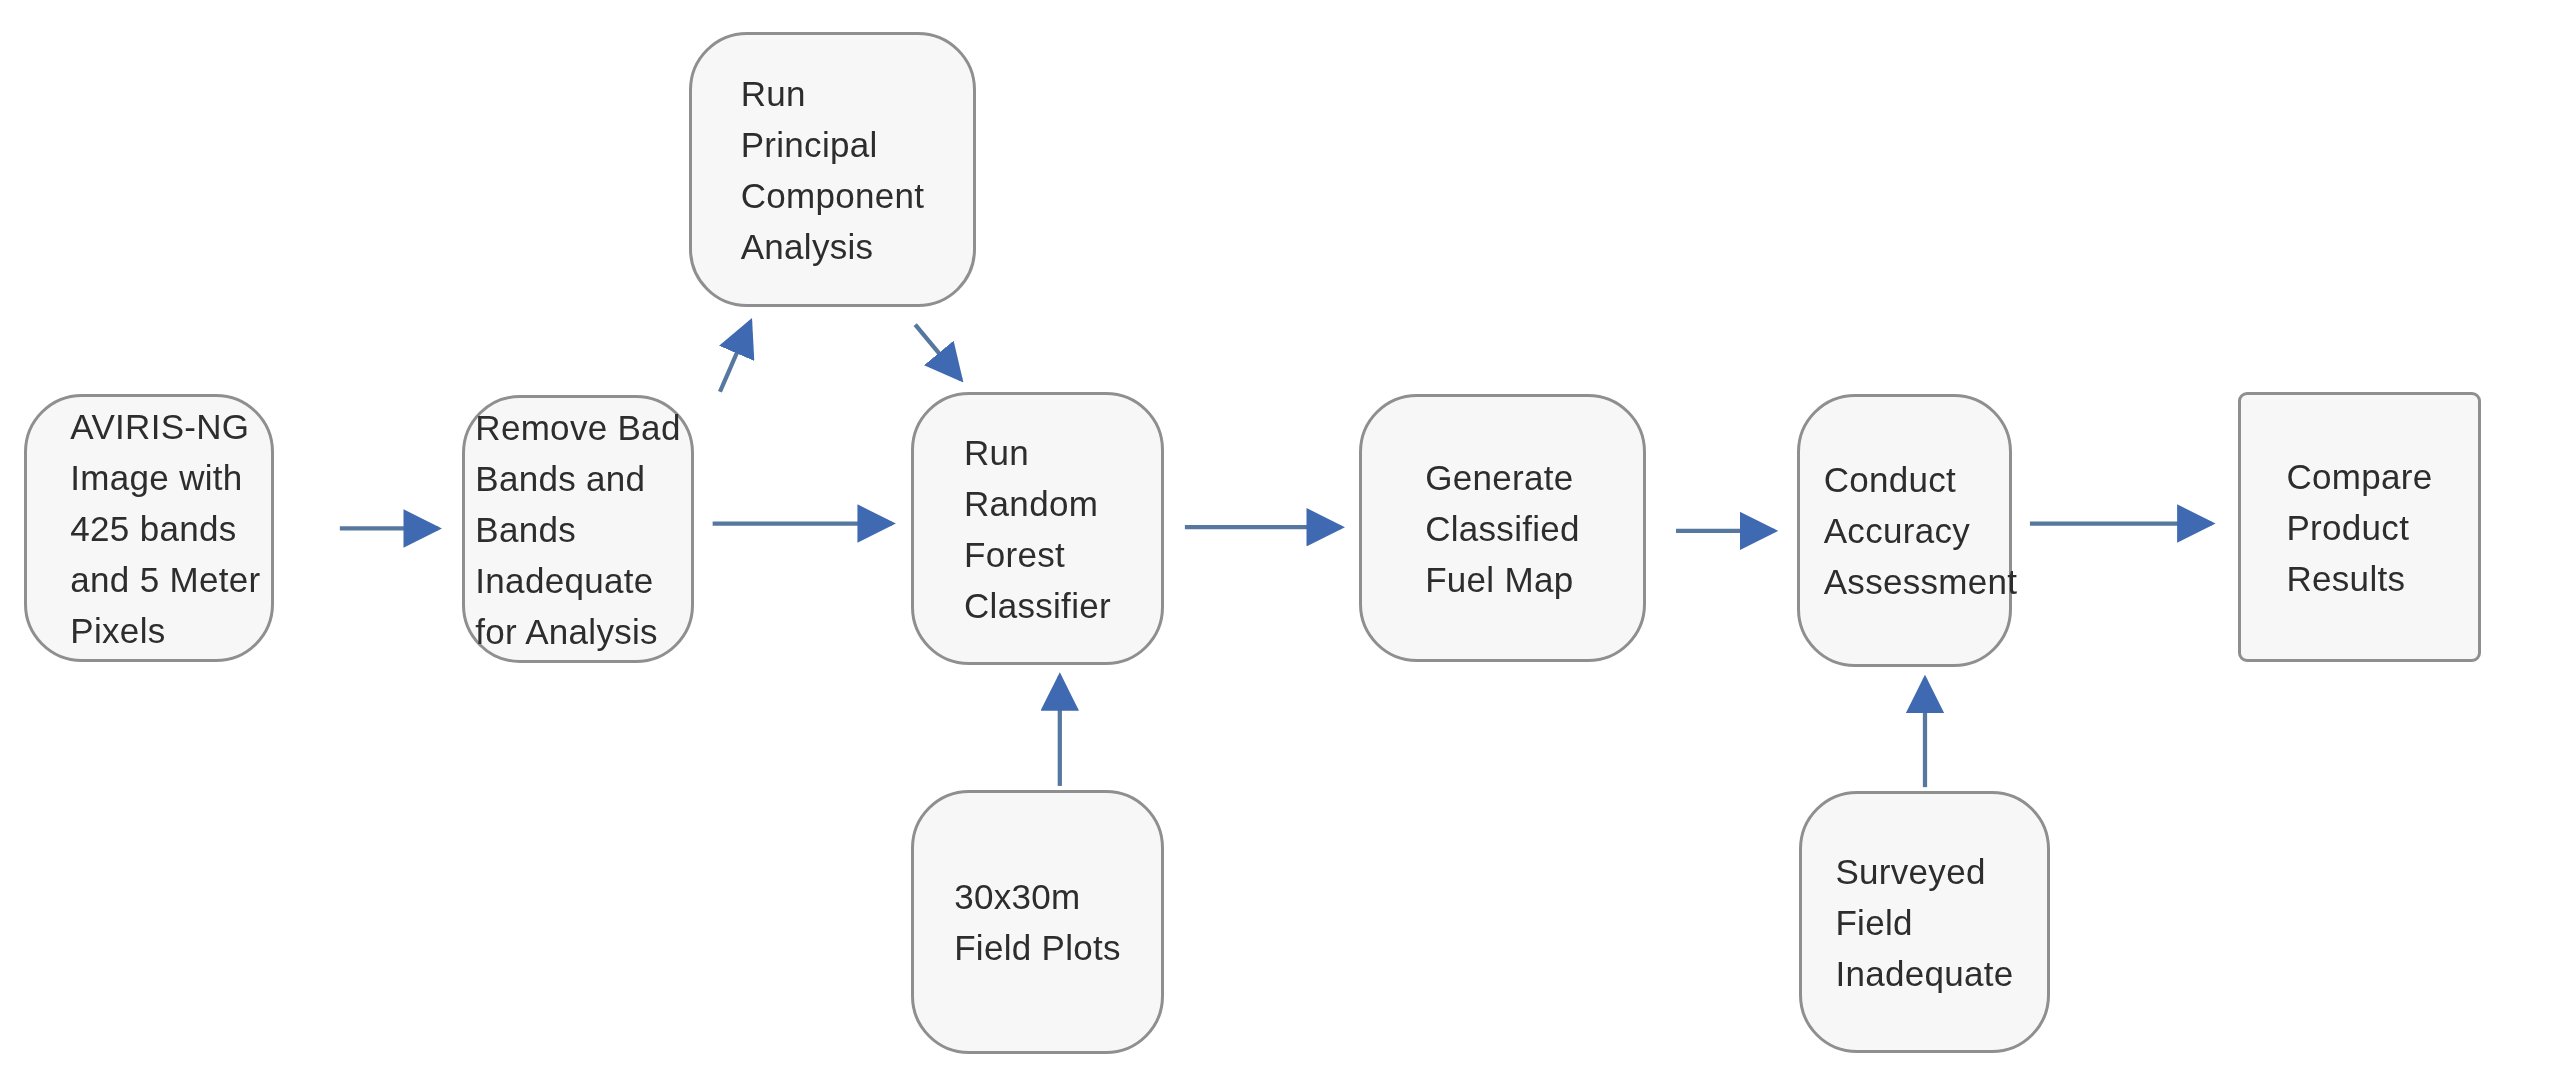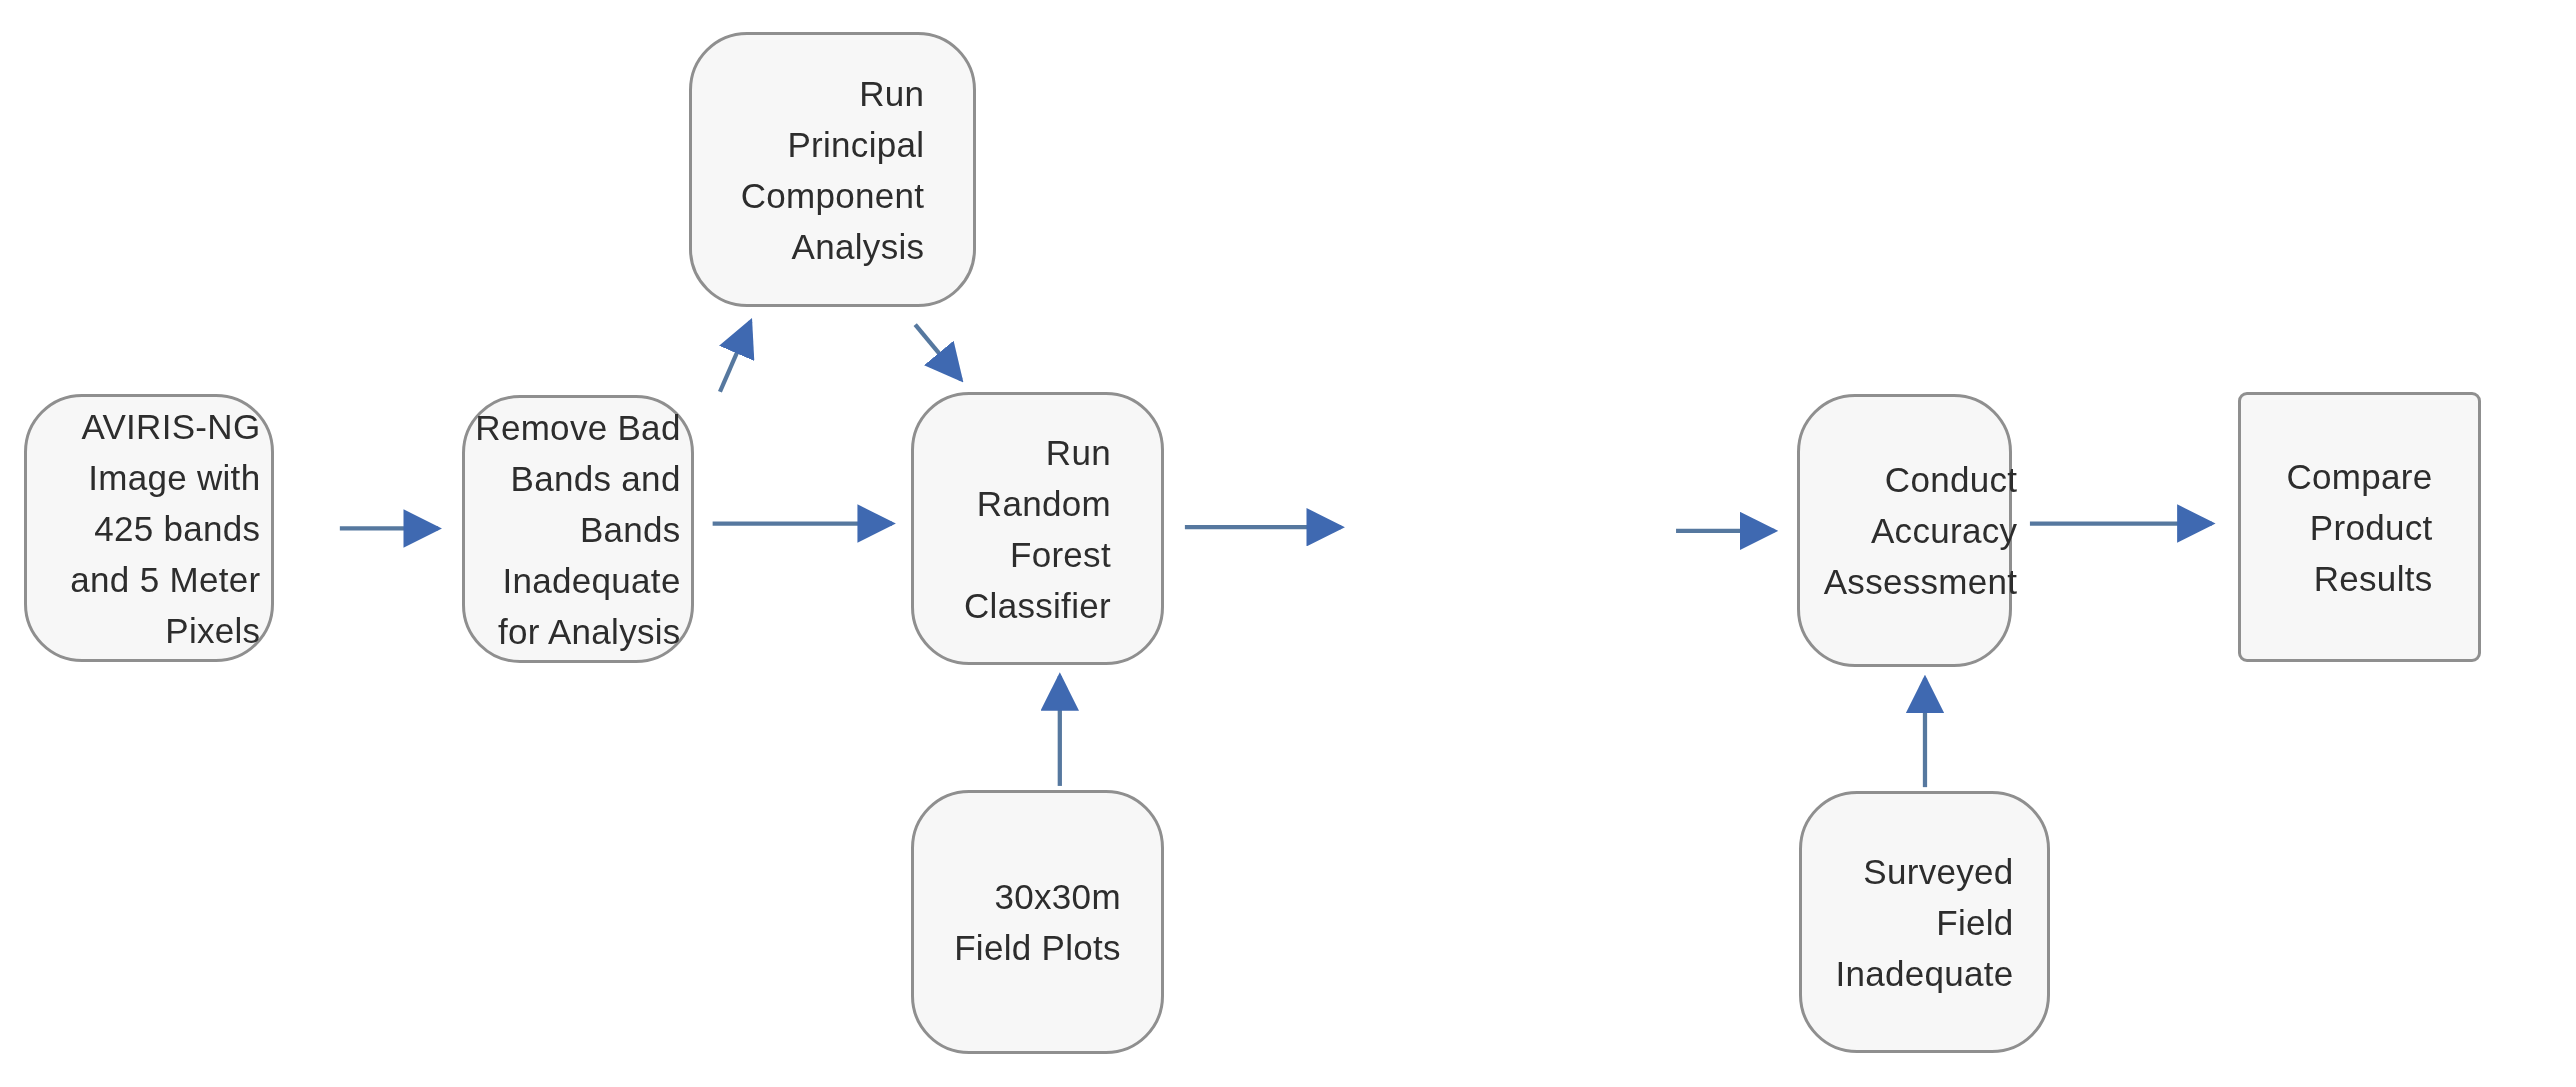--- a/index.html
+++ b/index.html
@@ -21,21 +21,21 @@
   }
   .node{
     position:absolute;
     box-sizing:border-box;
     background:var(--box-fill);
     border:3.1px solid var(--box-border);
     border-radius:58px;
     display:flex;
     align-items:center;
     justify-content:center;
-    text-align:right;
+    text-align:left;
     white-space:pre-line;
     font-size:35px;
     line-height:51px;
     color:var(--text-color);
     letter-spacing:0.3px;
   }
   svg.arrows{
     position:absolute;
     left:0;top:0;
     width:2576px;
@@ -93,20 +93,23 @@
 Inadequate
 for Analysis</div>
   <div class="node n-pca">Run
 Principal
 Component
 Analysis</div>
   <div class="node n-rf">Run
 Random
 Forest
 Classifier</div>
+  <div class="node n-fuelmap">Generate
+Classified
+Fuel Map</div>
   <div class="node n-accuracy">Conduct
 Accuracy
 Assessment</div>
   <div class="node n-compare">Compare
 Product
 Results</div>
   <div class="node n-plots">30x30m
 Field Plots</div>
   <div class="node n-surveyed">Surveyed
 Field

